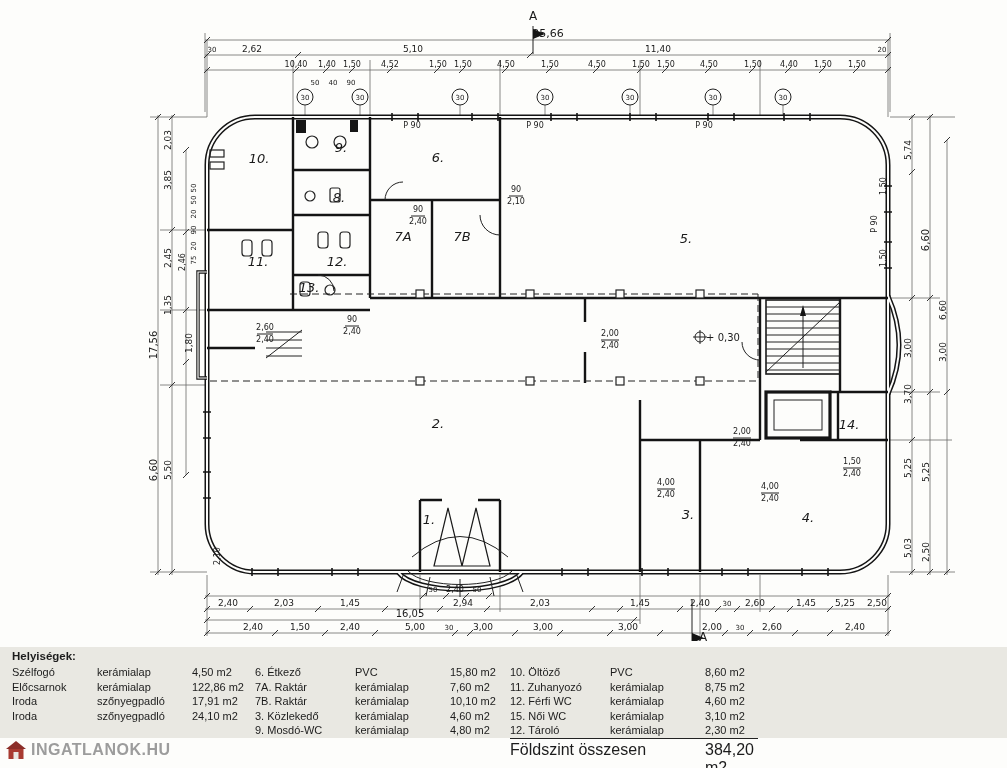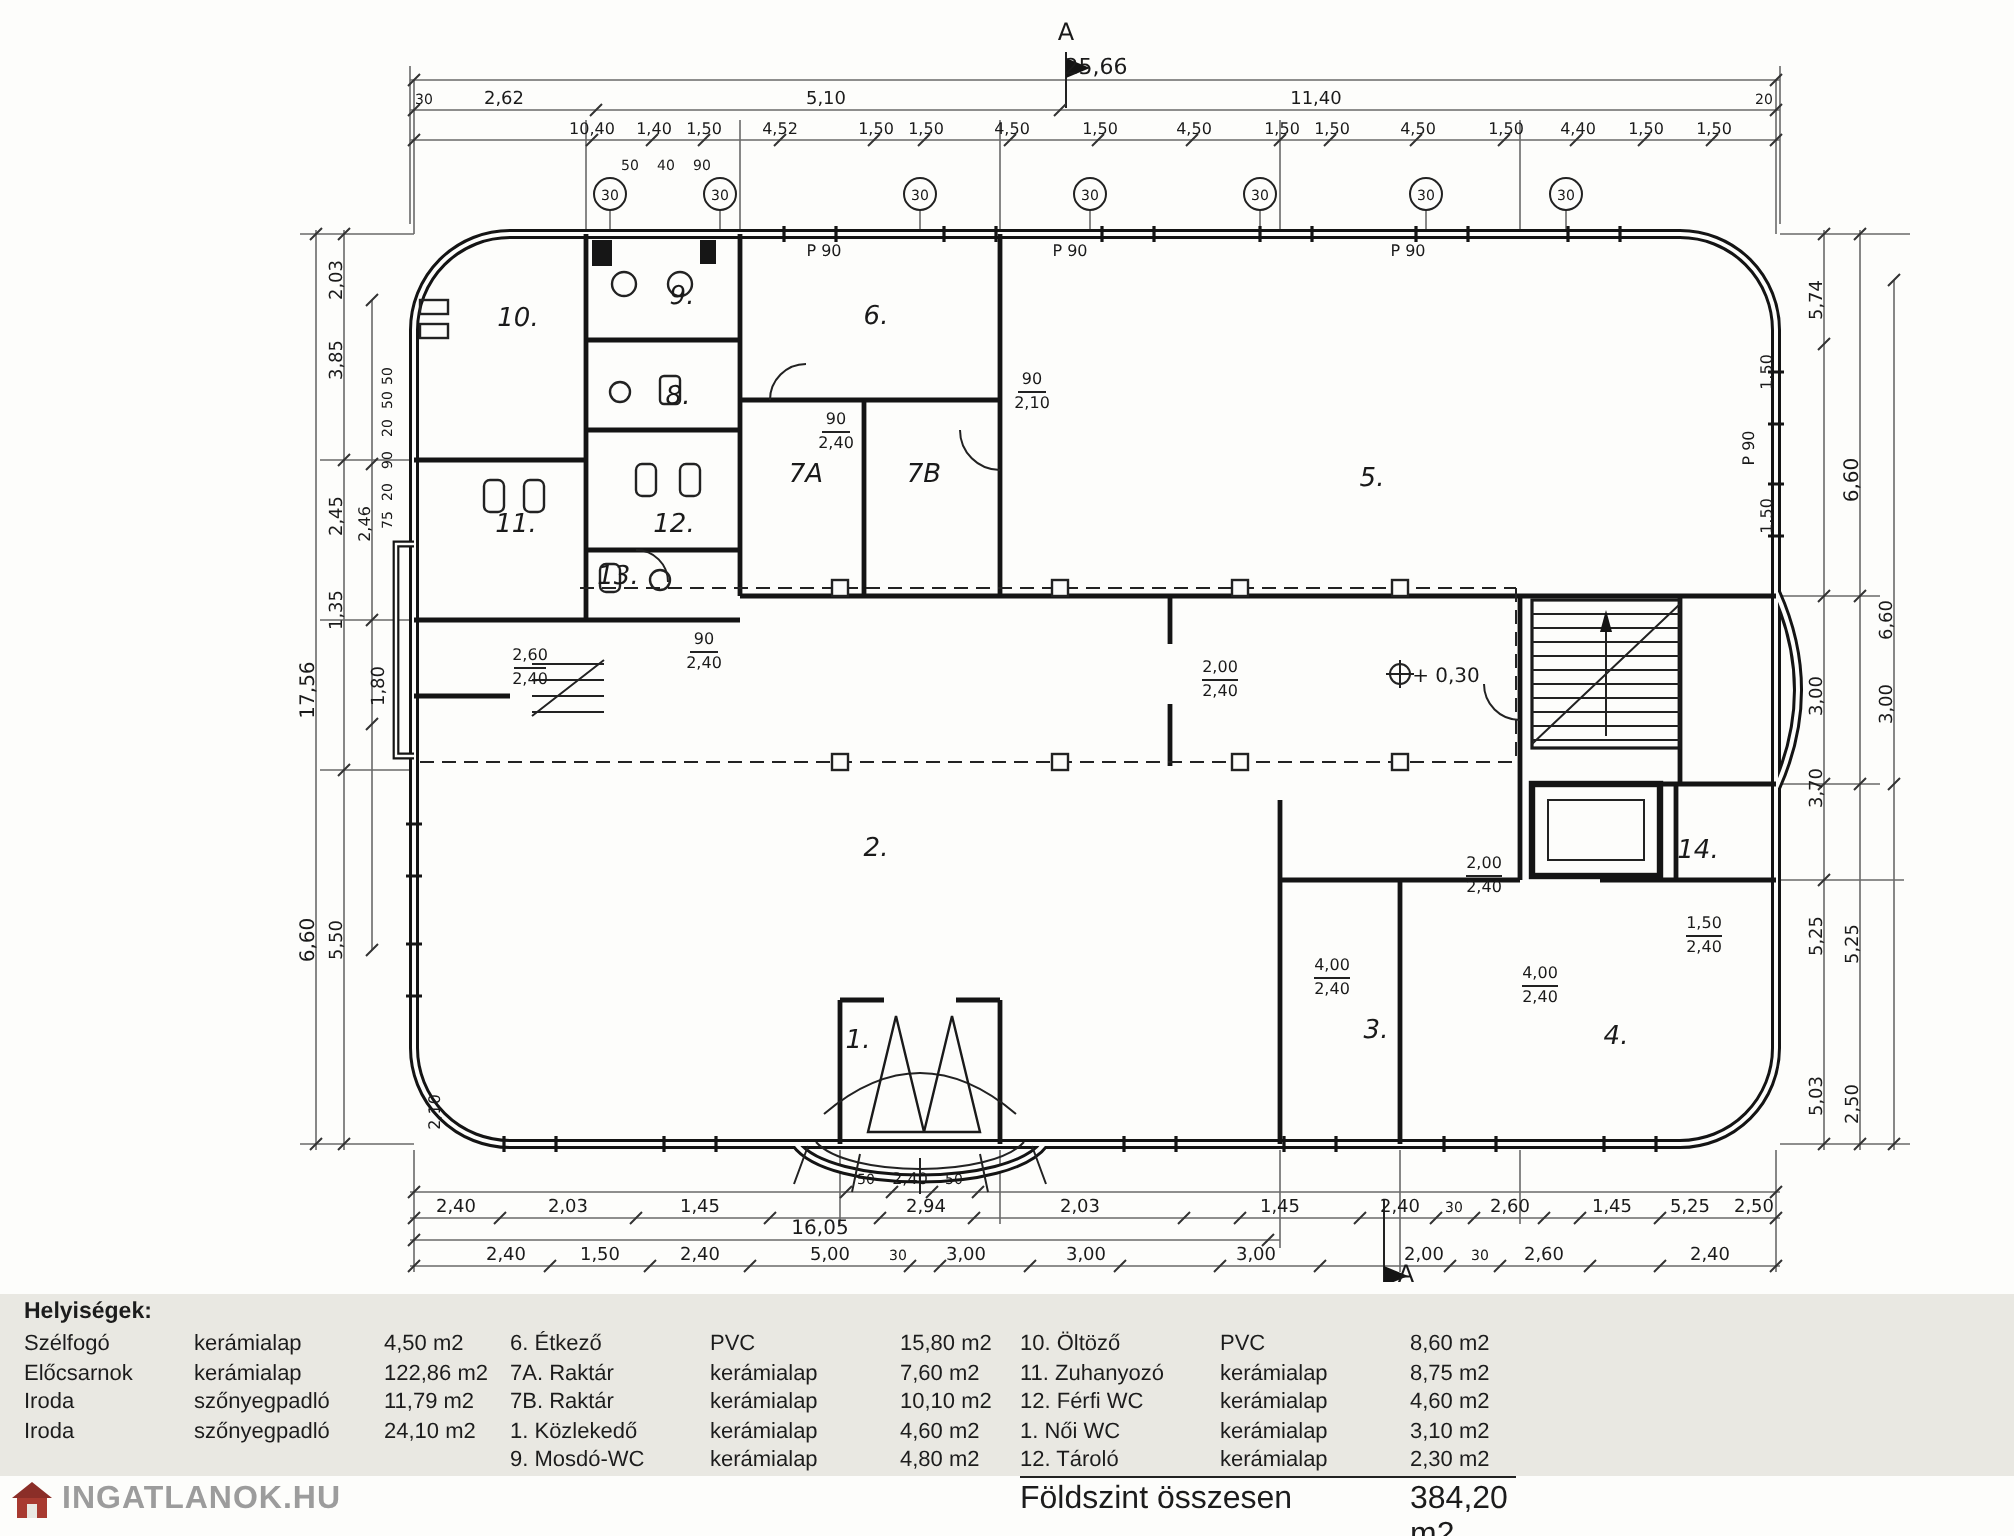--- a/index.html
+++ b/index.html
@@ -277,21 +277,21 @@
         <span class="lg-area">4,50 m2</span>
       </div>
       <div class="legend-row">
         <span class="lg-name">Előcsarnok</span>
         <span class="lg-material">kerámialap</span>
         <span class="lg-area">122,86 m2</span>
       </div>
       <div class="legend-row">
         <span class="lg-name">Iroda</span>
         <span class="lg-material">szőnyegpadló</span>
-        <span class="lg-area">11,79 m2</span>
+        <span class="lg-area">17,91 m2</span>
       </div>
       <div class="legend-row">
         <span class="lg-name">Iroda</span>
         <span class="lg-material">szőnyegpadló</span>
         <span class="lg-area">24,10 m2</span>
       </div>
     </div>
   <div class="legend-col" id="legend-col-2">
       <div class="legend-row">
         <span class="lg-name">6. Étkező</span>
@@ -302,21 +302,21 @@
         <span class="lg-name">7A. Raktár</span>
         <span class="lg-material">kerámialap</span>
         <span class="lg-area">7,60 m2</span>
       </div>
       <div class="legend-row">
         <span class="lg-name">7B. Raktár</span>
         <span class="lg-material">kerámialap</span>
         <span class="lg-area">10,10 m2</span>
       </div>
       <div class="legend-row">
-        <span class="lg-name">1. Közlekedő</span>
+        <span class="lg-name">3. Közlekedő</span>
         <span class="lg-material">kerámialap</span>
         <span class="lg-area">4,60 m2</span>
       </div>
       <div class="legend-row">
         <span class="lg-name">9. Mosdó-WC</span>
         <span class="lg-material">kerámialap</span>
         <span class="lg-area">4,80 m2</span>
       </div>
     </div>
   <div class="legend-col" id="legend-col-3">
@@ -329,21 +329,21 @@
         <span class="lg-name">11. Zuhanyozó</span>
         <span class="lg-material">kerámialap</span>
         <span class="lg-area">8,75 m2</span>
       </div>
       <div class="legend-row">
         <span class="lg-name">12. Férfi WC</span>
         <span class="lg-material">kerámialap</span>
         <span class="lg-area">4,60 m2</span>
       </div>
       <div class="legend-row">
-        <span class="lg-name">1. Női WC</span>
+        <span class="lg-name">15. Női WC</span>
         <span class="lg-material">kerámialap</span>
         <span class="lg-area">3,10 m2</span>
       </div>
       <div class="legend-row">
         <span class="lg-name">12. Tároló</span>
         <span class="lg-material">kerámialap</span>
         <span class="lg-area">2,30 m2</span>
       </div>
     </div>
   <div id="legend-total">

